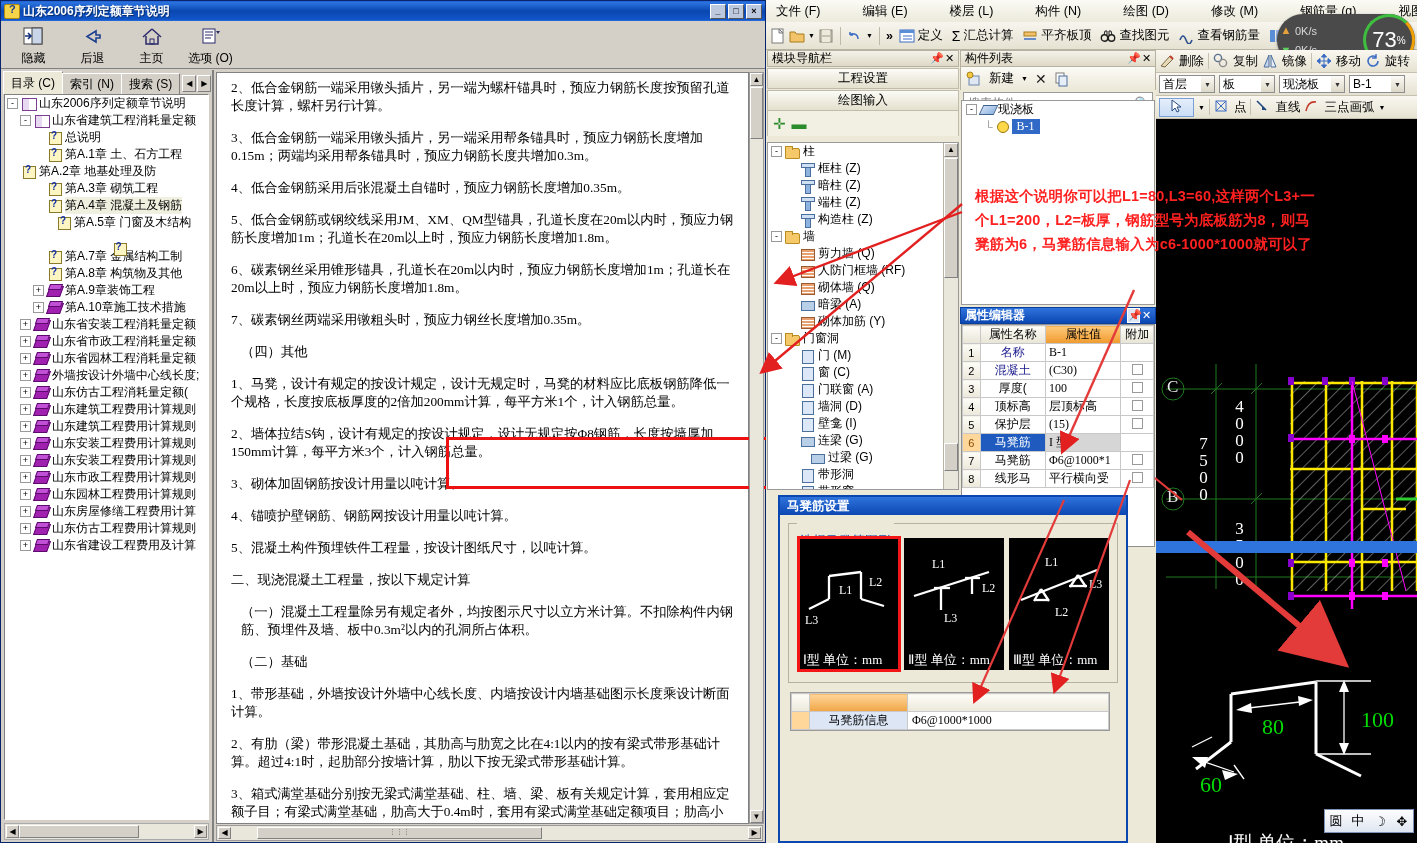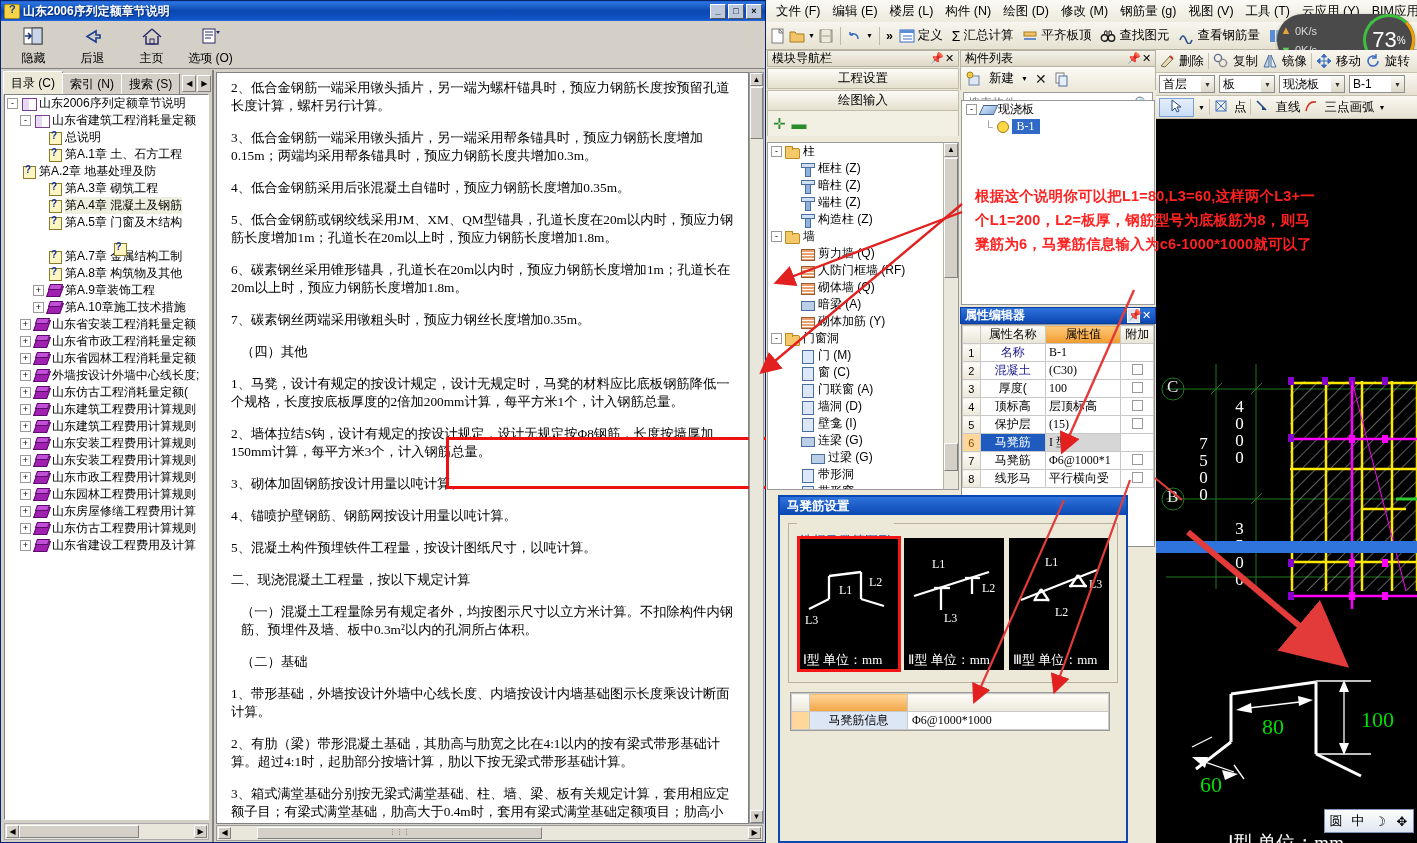--- a/index.html
+++ b/index.html
@@ -166,21 +166,21 @@
   }
 
   
   #app {
     position: absolute; left: 766px; top: 0; width: 651px; height: 843px;
     background: #ece9d8; overflow: hidden;
   }
   #menubar {
     height: 22px; display: flex; align-items: center;
     background: linear-gradient(to bottom,#fbfaf5,#eceadb);
-    font-size: 12.5px; padding-left: 4px; overflow: hidden; white-space: nowrap;
+    font-size: 12.5px; padding-left: 4px; overflow: hidden; white-space: nowrap; gap: 30px;
   }
   #menubar .mi { padding: 2px 6px; }
   #apptoolbar {
     height: 28px; display: flex; align-items: center; gap: 3px;
     background: linear-gradient(to bottom,#f7f5ee,#e6e2d2);
     border-bottom: 1px solid #b8b4a4; padding-left: 4px; font-size: 12.5px;
     overflow: hidden; white-space: nowrap;
   }
   #apptoolbar .sep { width: 1px; height: 18px; background: #bdb9a8; margin: 0 3px; }
   #apptoolbar .tbtn { display: flex; align-items: center; gap: 3px; padding: 1px 3px; }
@@ -482,21 +482,21 @@
             <div class="tnode" style="padding-left: 28px;">
               <span class="exp none"></span>
               <span class="bicon qbook"></span>
               <span class="lab">第A.3章 砌筑工程</span>
             </div>
             <div class="tnode sel" style="padding-left: 28px;">
               <span class="exp none"></span>
               <span class="bicon qbook"></span>
               <span class="lab">第A.4章 混凝土及钢筋</span>
             </div>
-            <div class="tnode" style="padding-left: 28px;">
+            <div class="tnode" style="padding-left: 28px; margin-left: 9px;">
               <span class="exp none"></span>
               <span class="bicon qbook"></span>
               <span class="lab">第A.5章 门窗及木结构</span>
             </div>
             <div class="tnode" style="padding-left: 28px; flex-direction: column;">
               <span class="exp none"></span>
               <span class="bicon qbook"></span>
               <span class="lab">第A.6章 屋面、防水、</span>
             </div>
             <div class="tnode" style="padding-left: 28px;">

